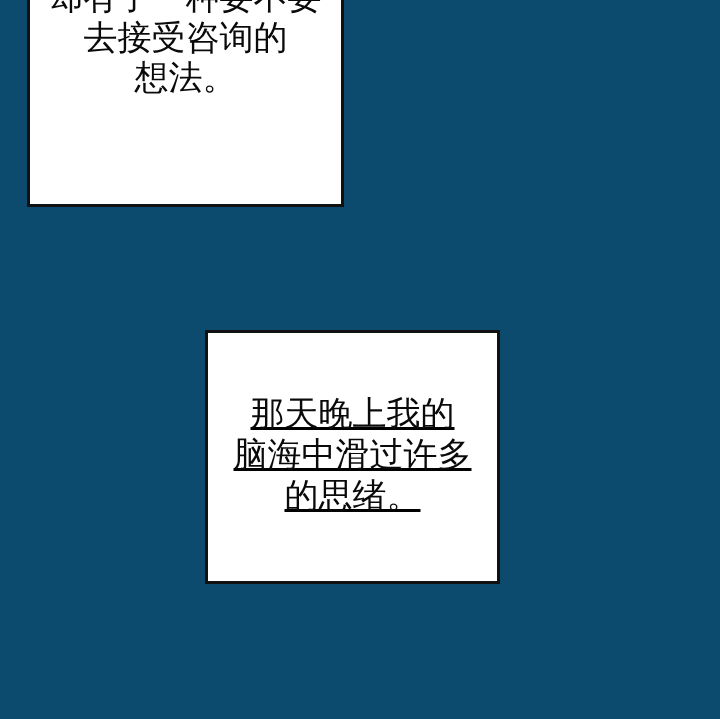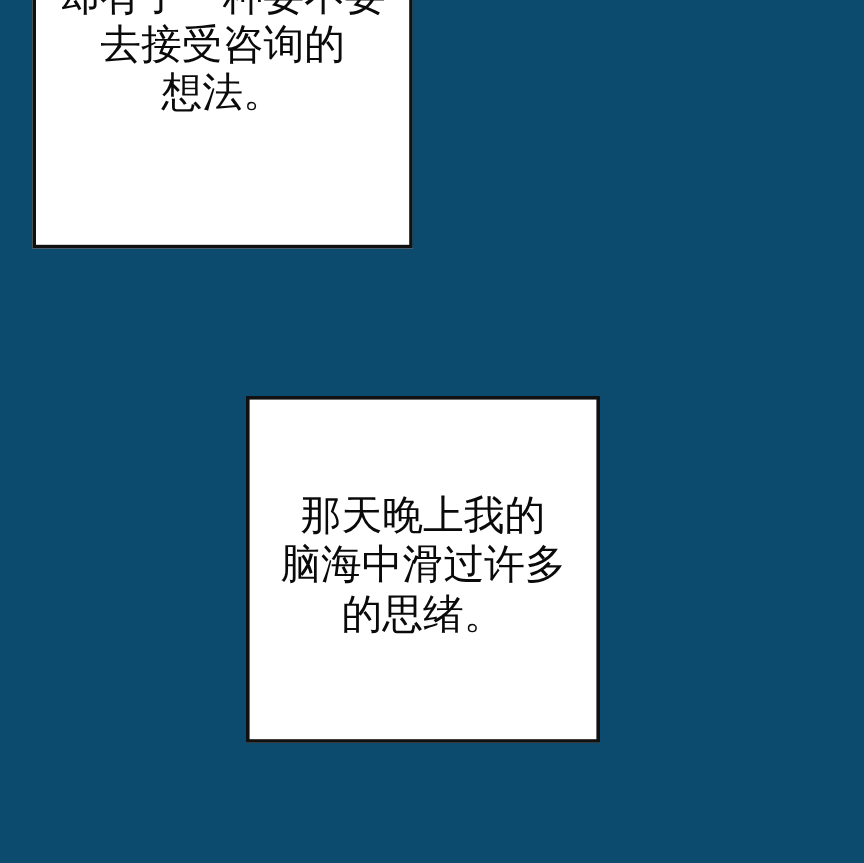--- a/index.html
+++ b/index.html
@@ -37,23 +37,24 @@
     width: 317px;
     height: 295px;
     justify-content: flex-start;
     padding-top: 22px;
   }
 
   .panel-2 {
     left: 205px;
     top: 330px;
     width: 295px;
-    height: 289px;
+    height: 254px;
     justify-content: center;
     padding-bottom: 6px;
+    text-decoration: underline;
   }
 
   .panel-text {
     margin: 0;
     text-align: center;
     color: #0a0a0a;
     font-size: 34px;
     line-height: 40px;
     letter-spacing: 0px;
     font-weight: 400;

